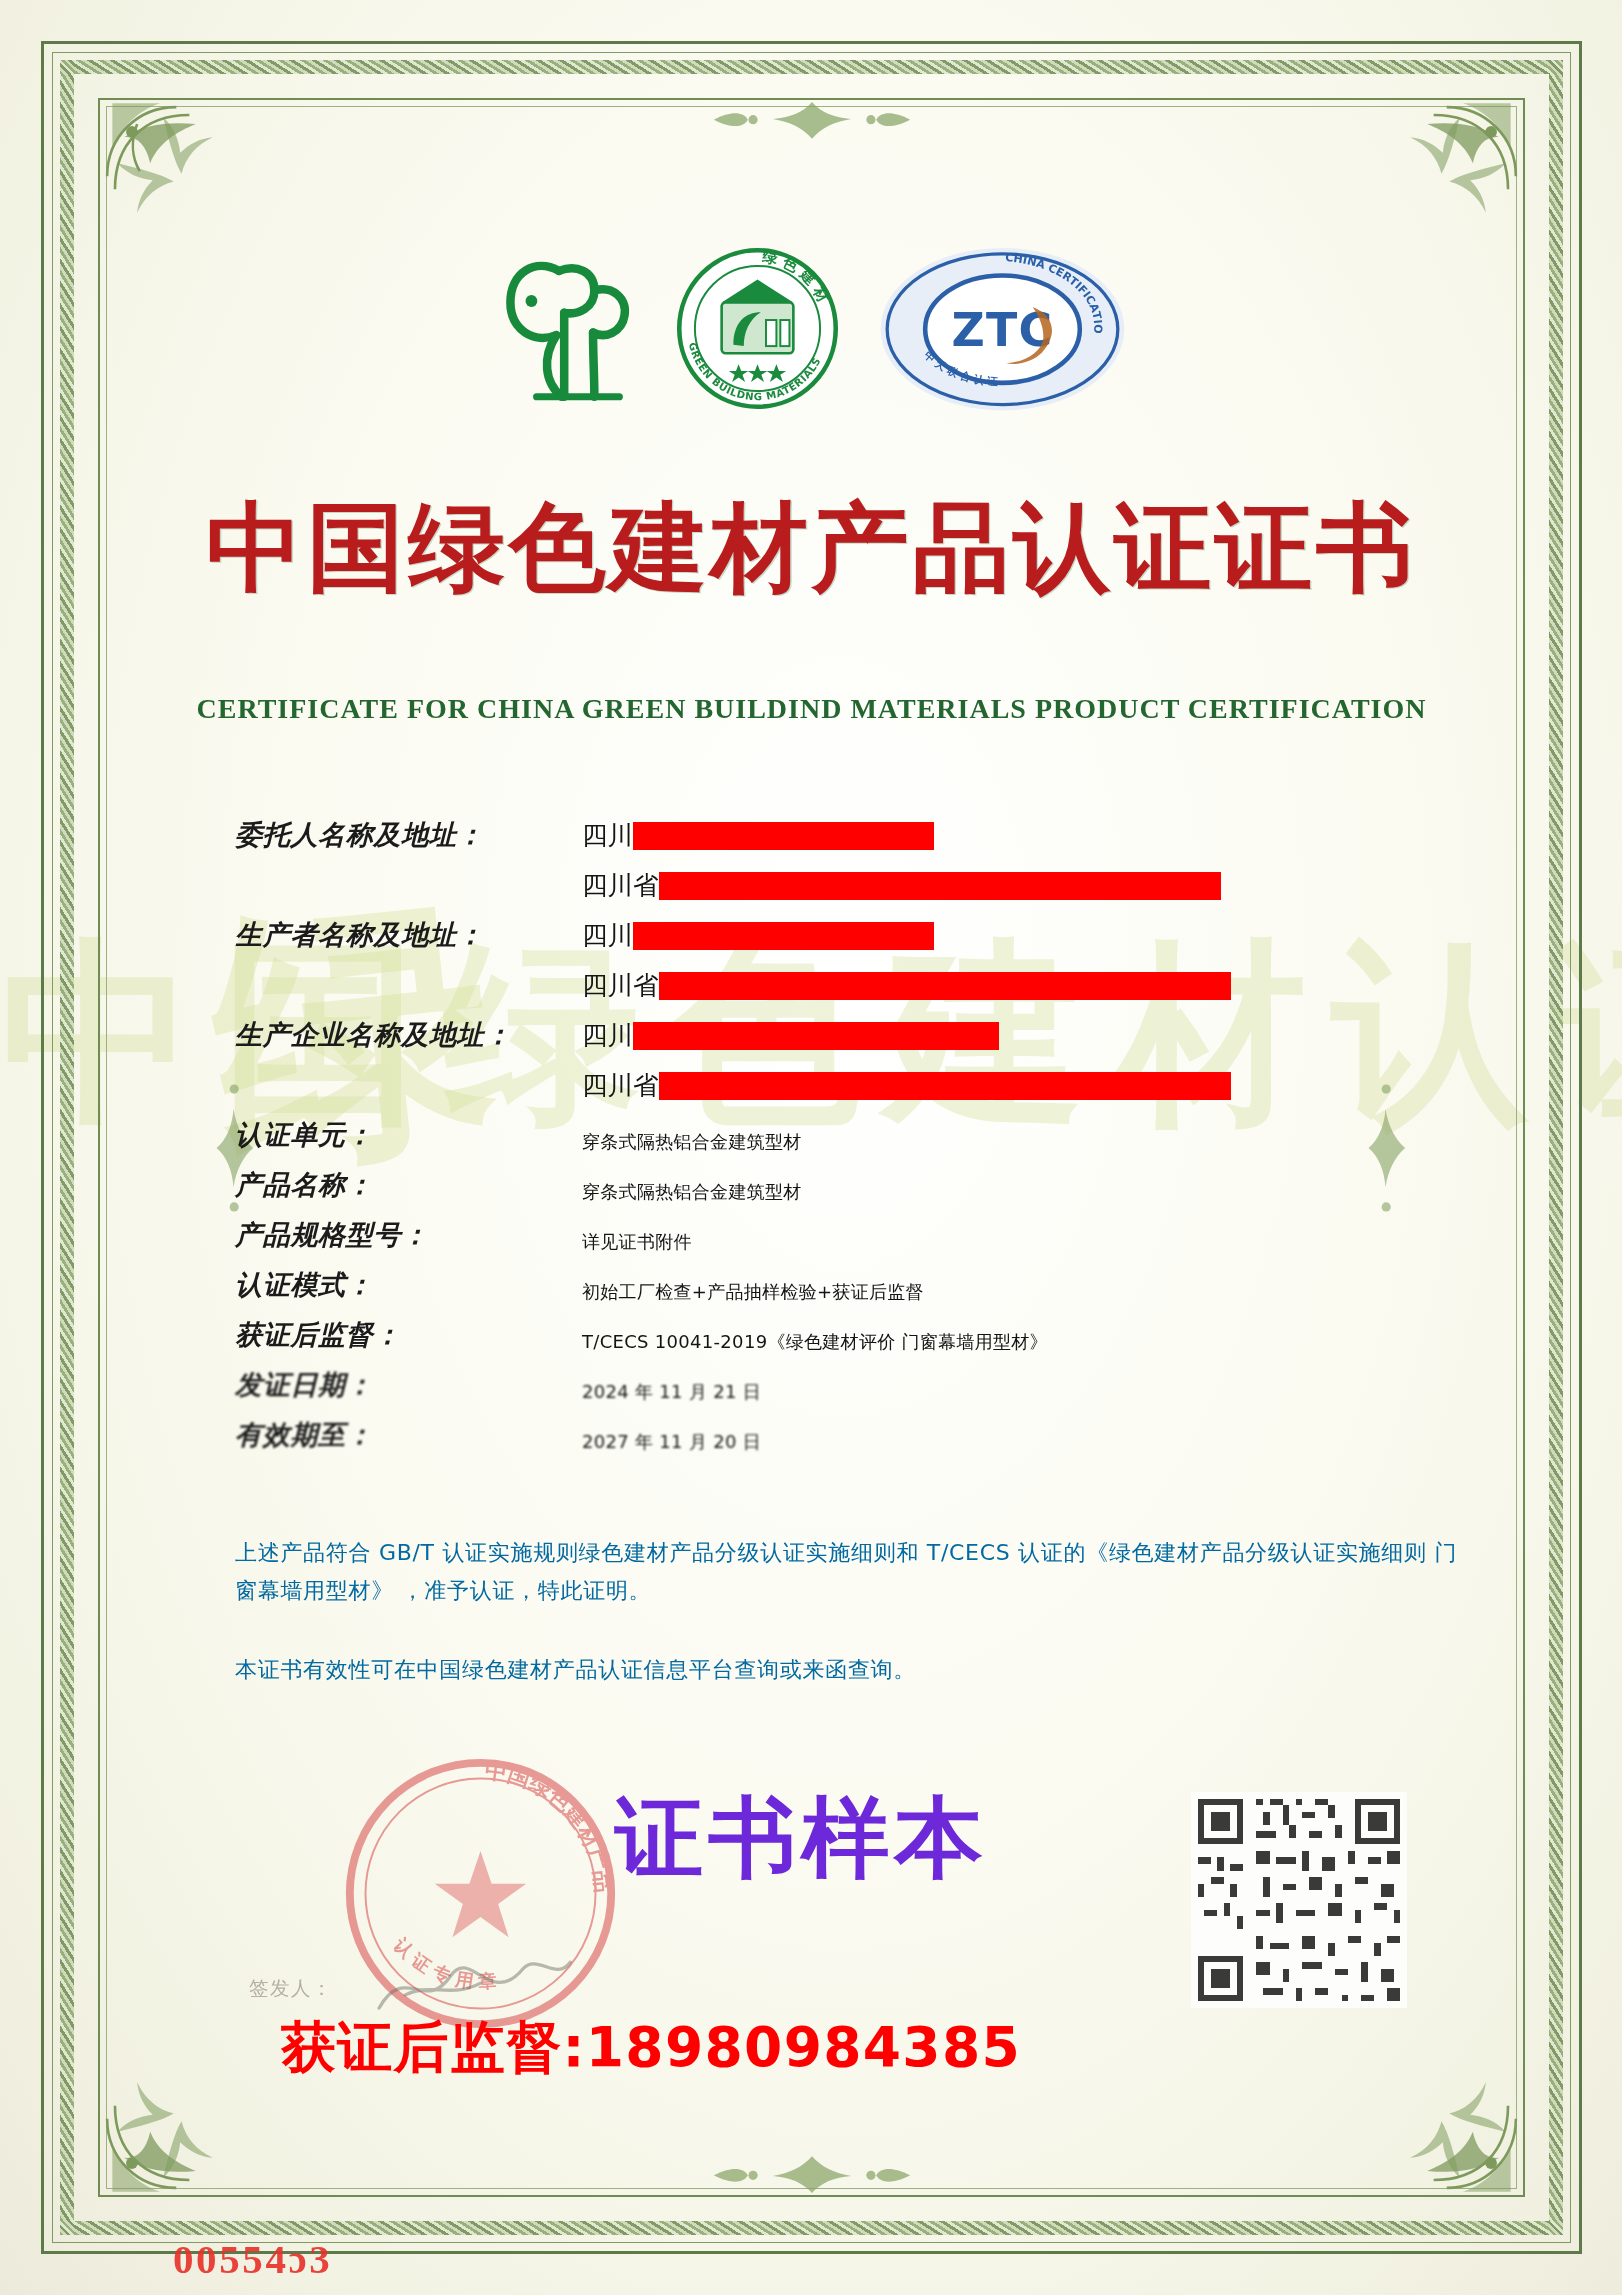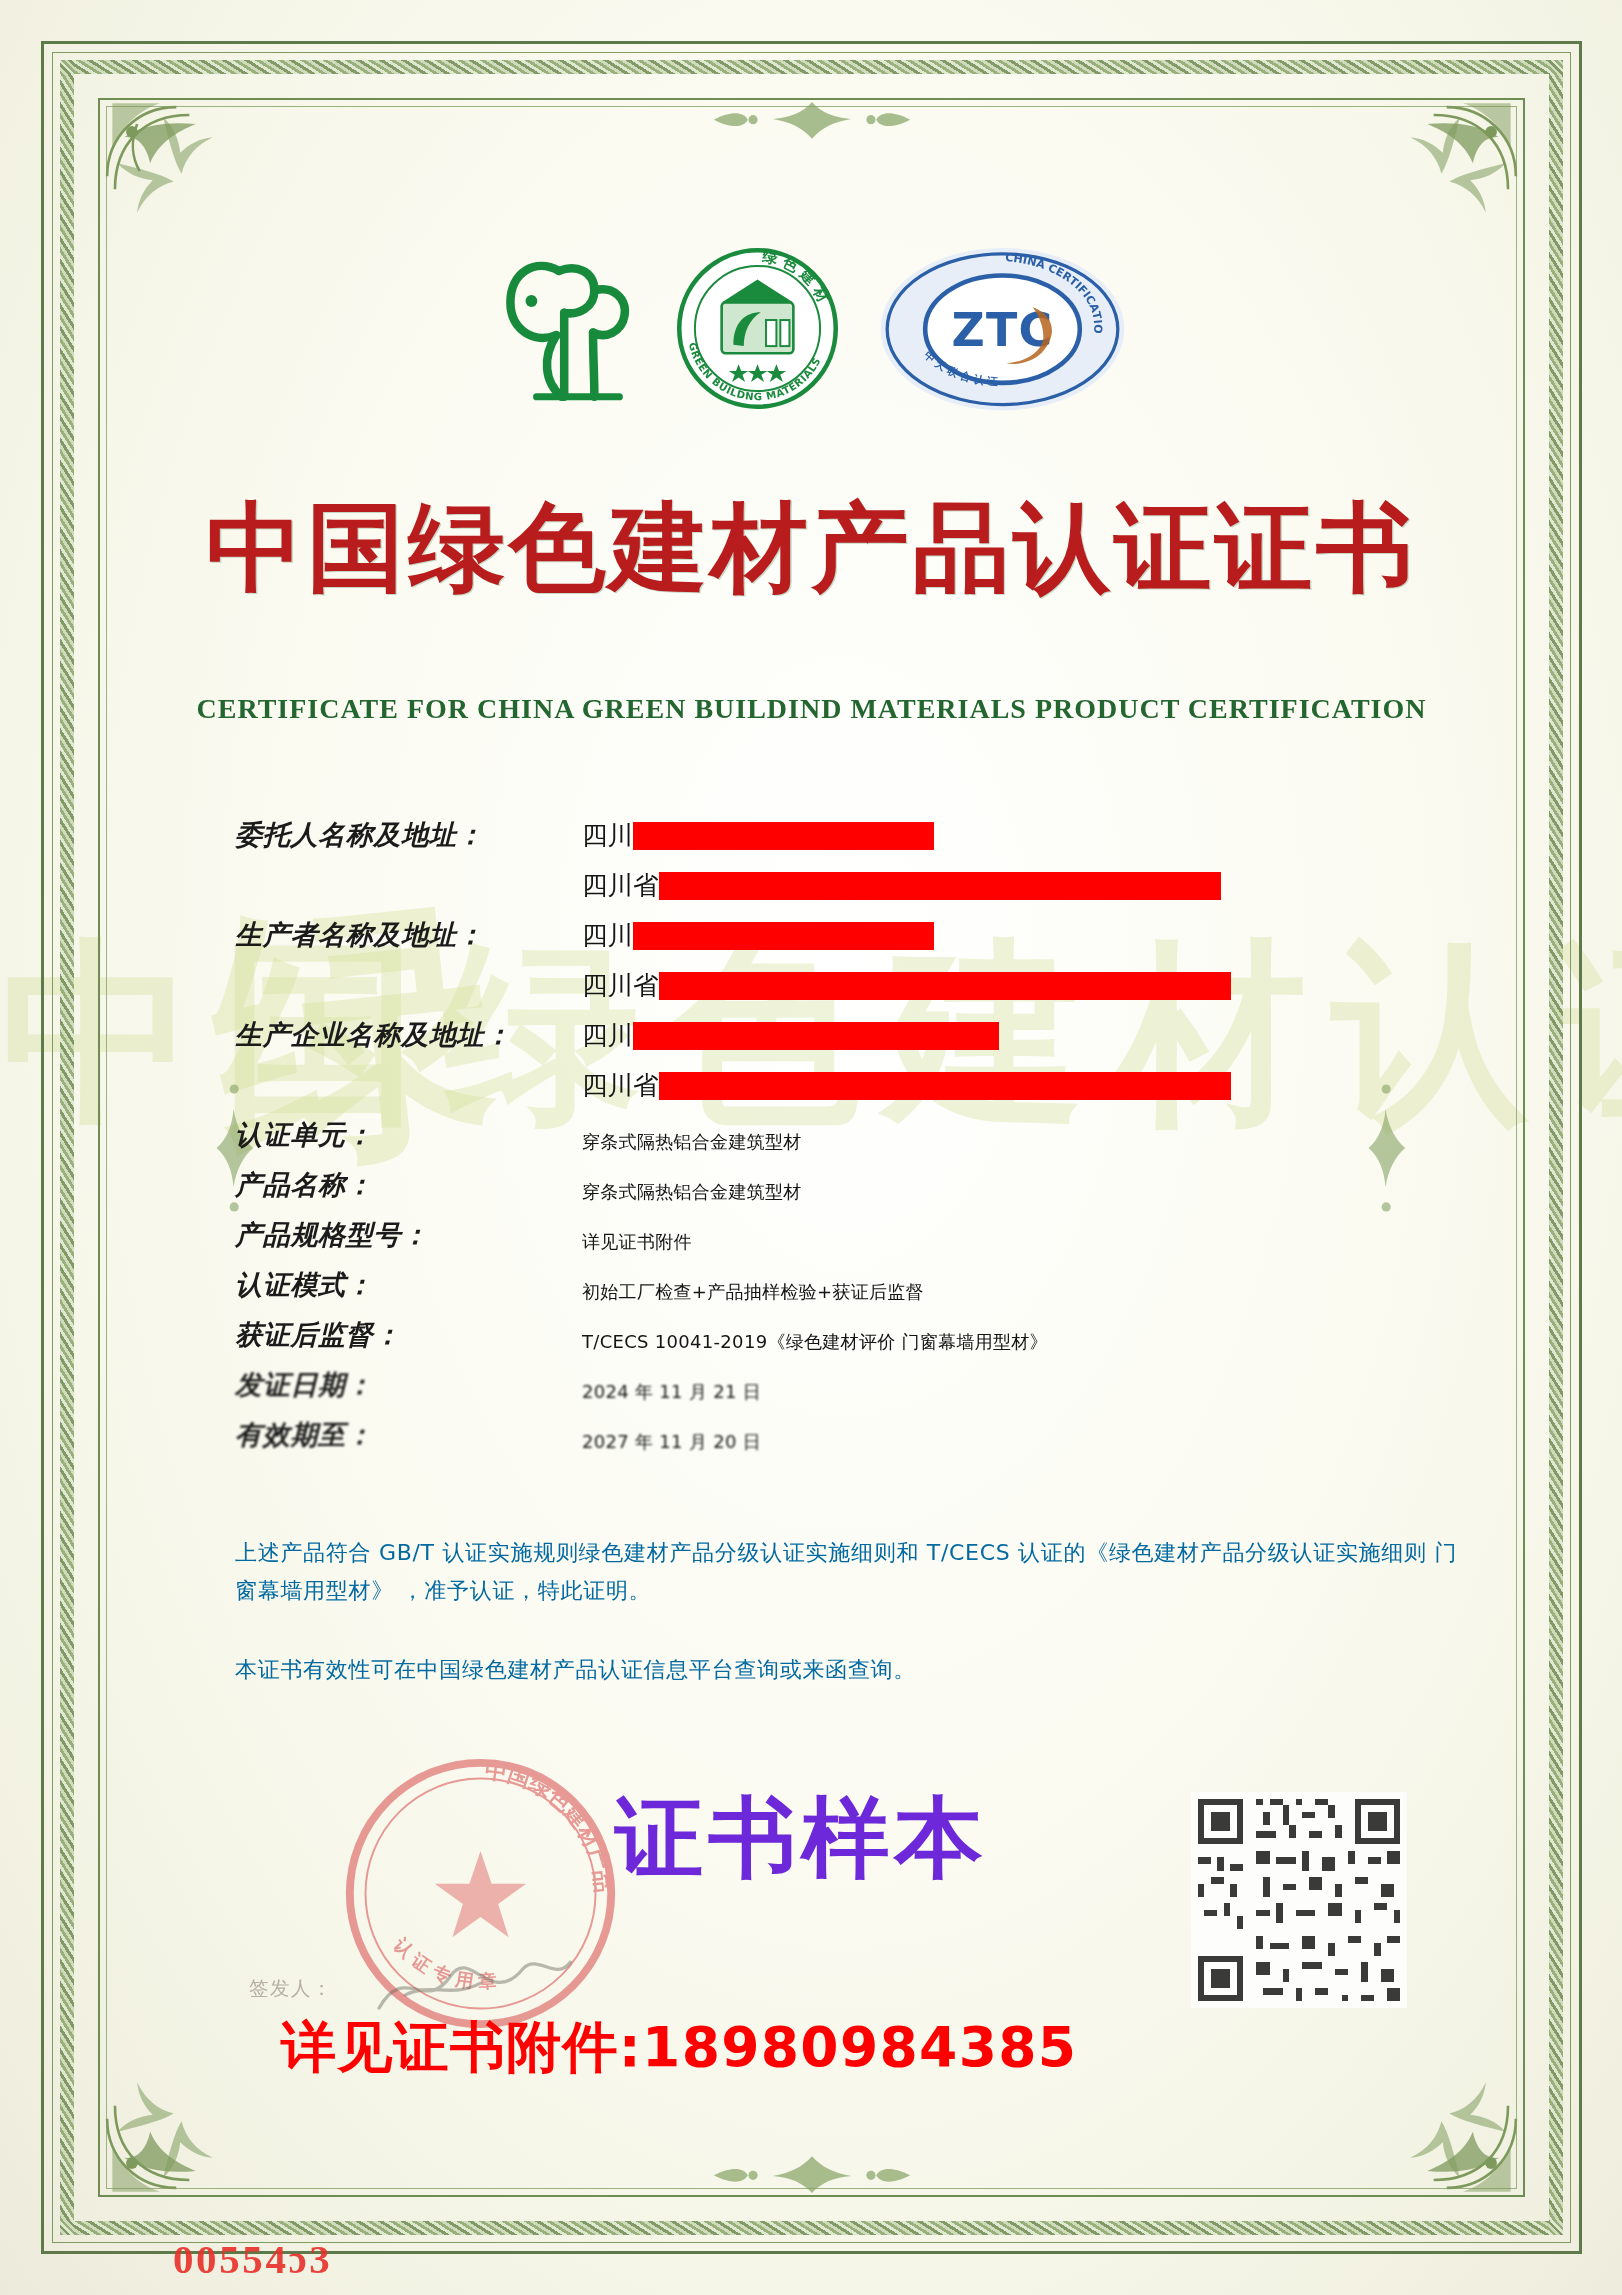--- a/index.html
+++ b/index.html
@@ -644,17 +644,17 @@
           <rect x="16" y="30" width="1" height="2"></rect>
           <rect x="19" y="30" width="2" height="1"></rect>
           <rect x="23" y="31" width="1" height="1"></rect>
         <rect x="26" y="31" width="2" height="1"></rect>
           <rect x="30" y="30" width="2" height="2"></rect>
       </g>
     </svg>
   </div>
 
   <div class="sample-stamp">证书样本</div>
-  <div class="phone-stamp">详见证书附件:18980984385</div>
+  <div class="phone-stamp">获证后监督:18980984385</div>
 
   <div class="serial">00554ɔ3</div>
 </div>
 
 
 </body></html>

